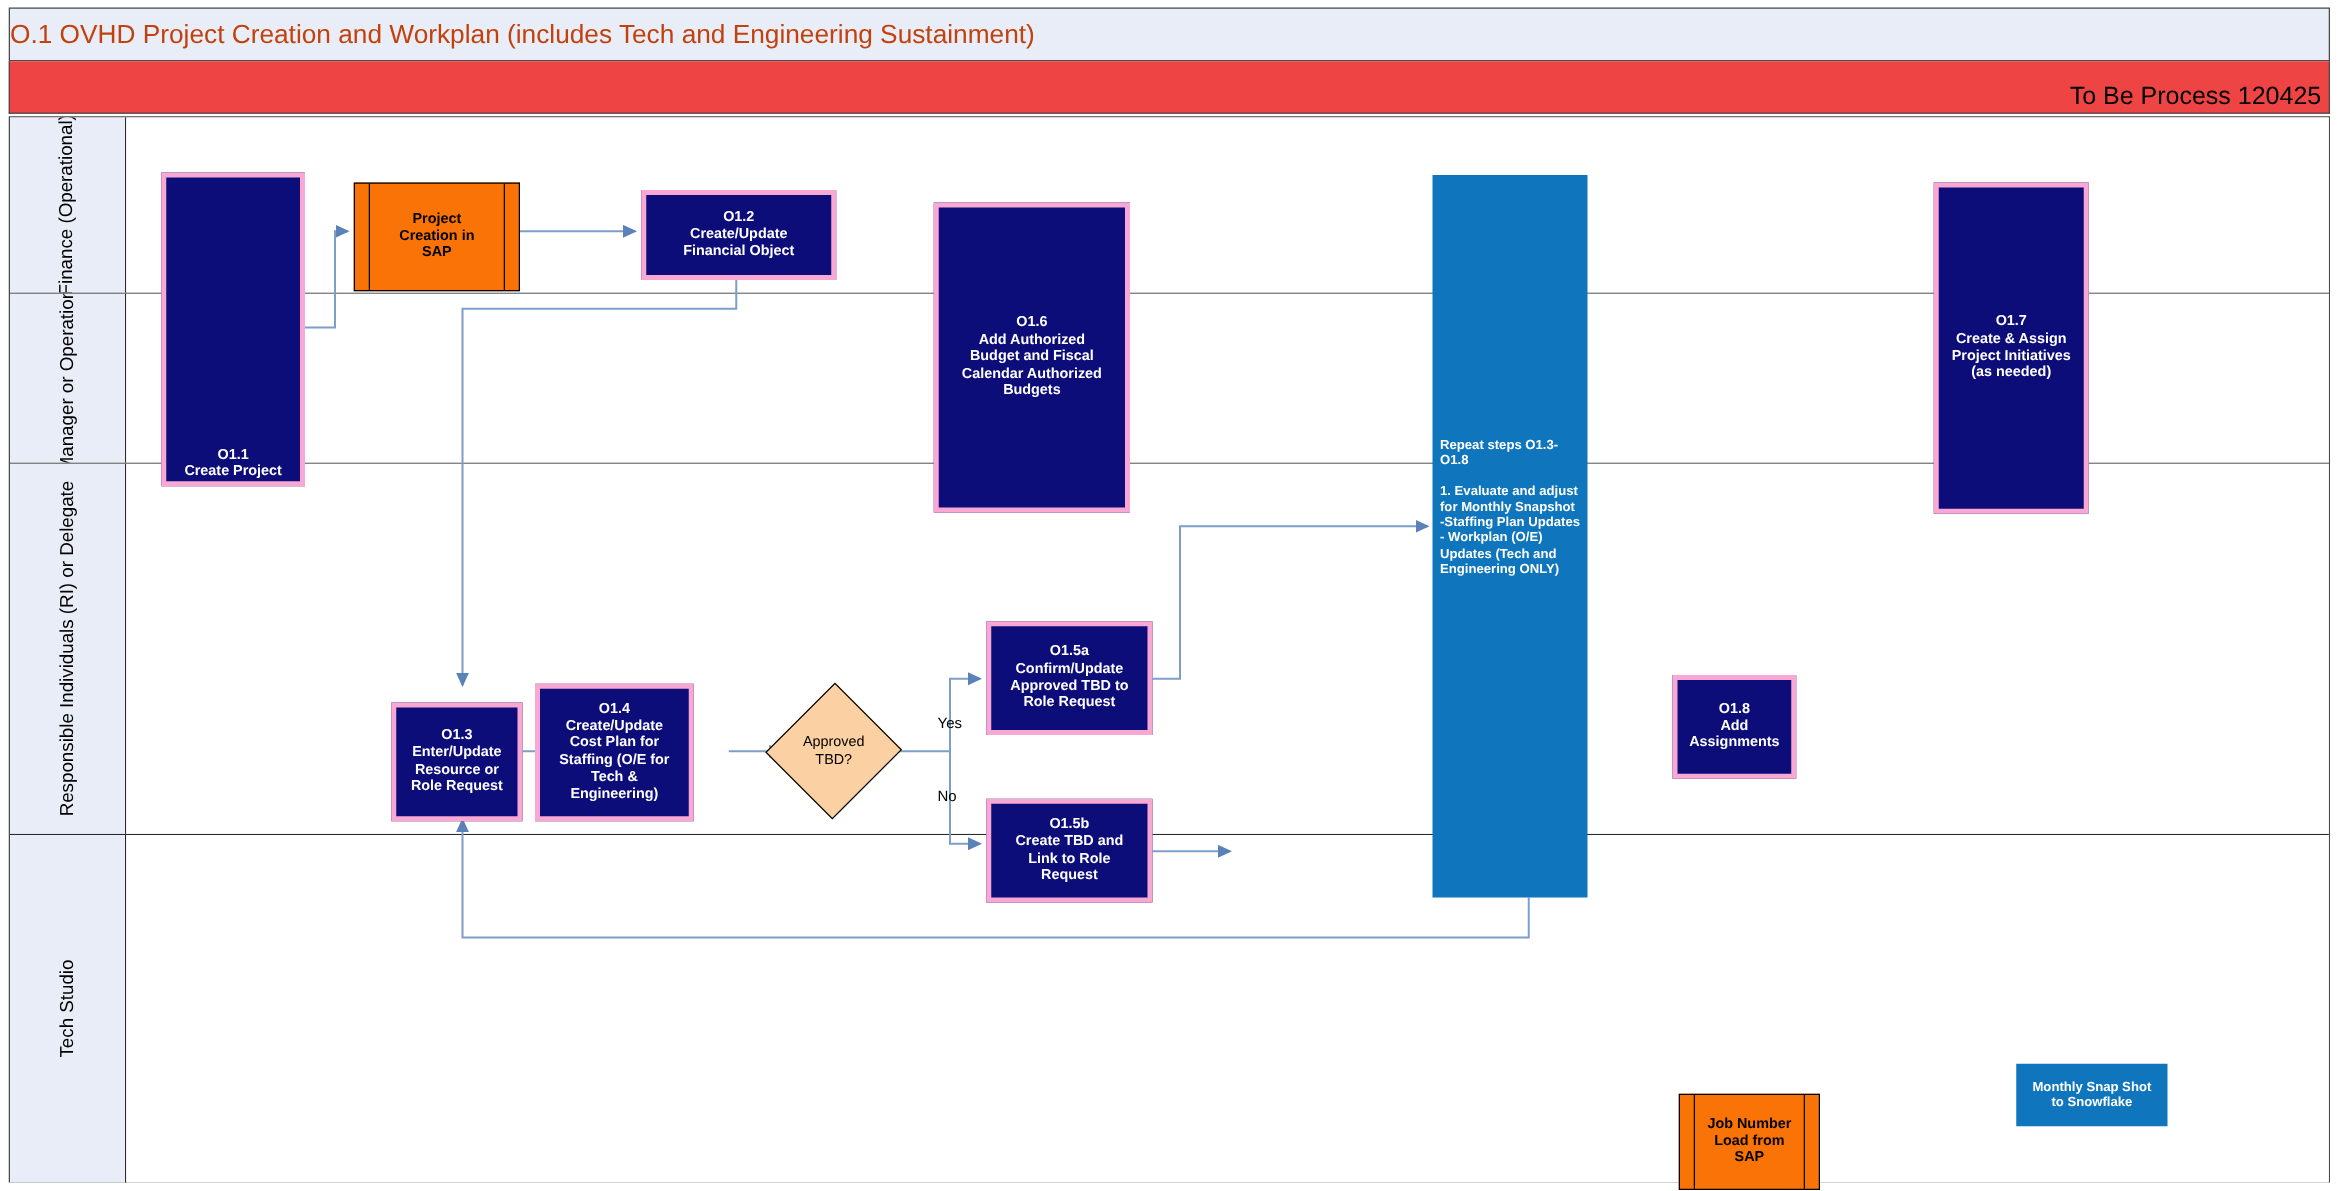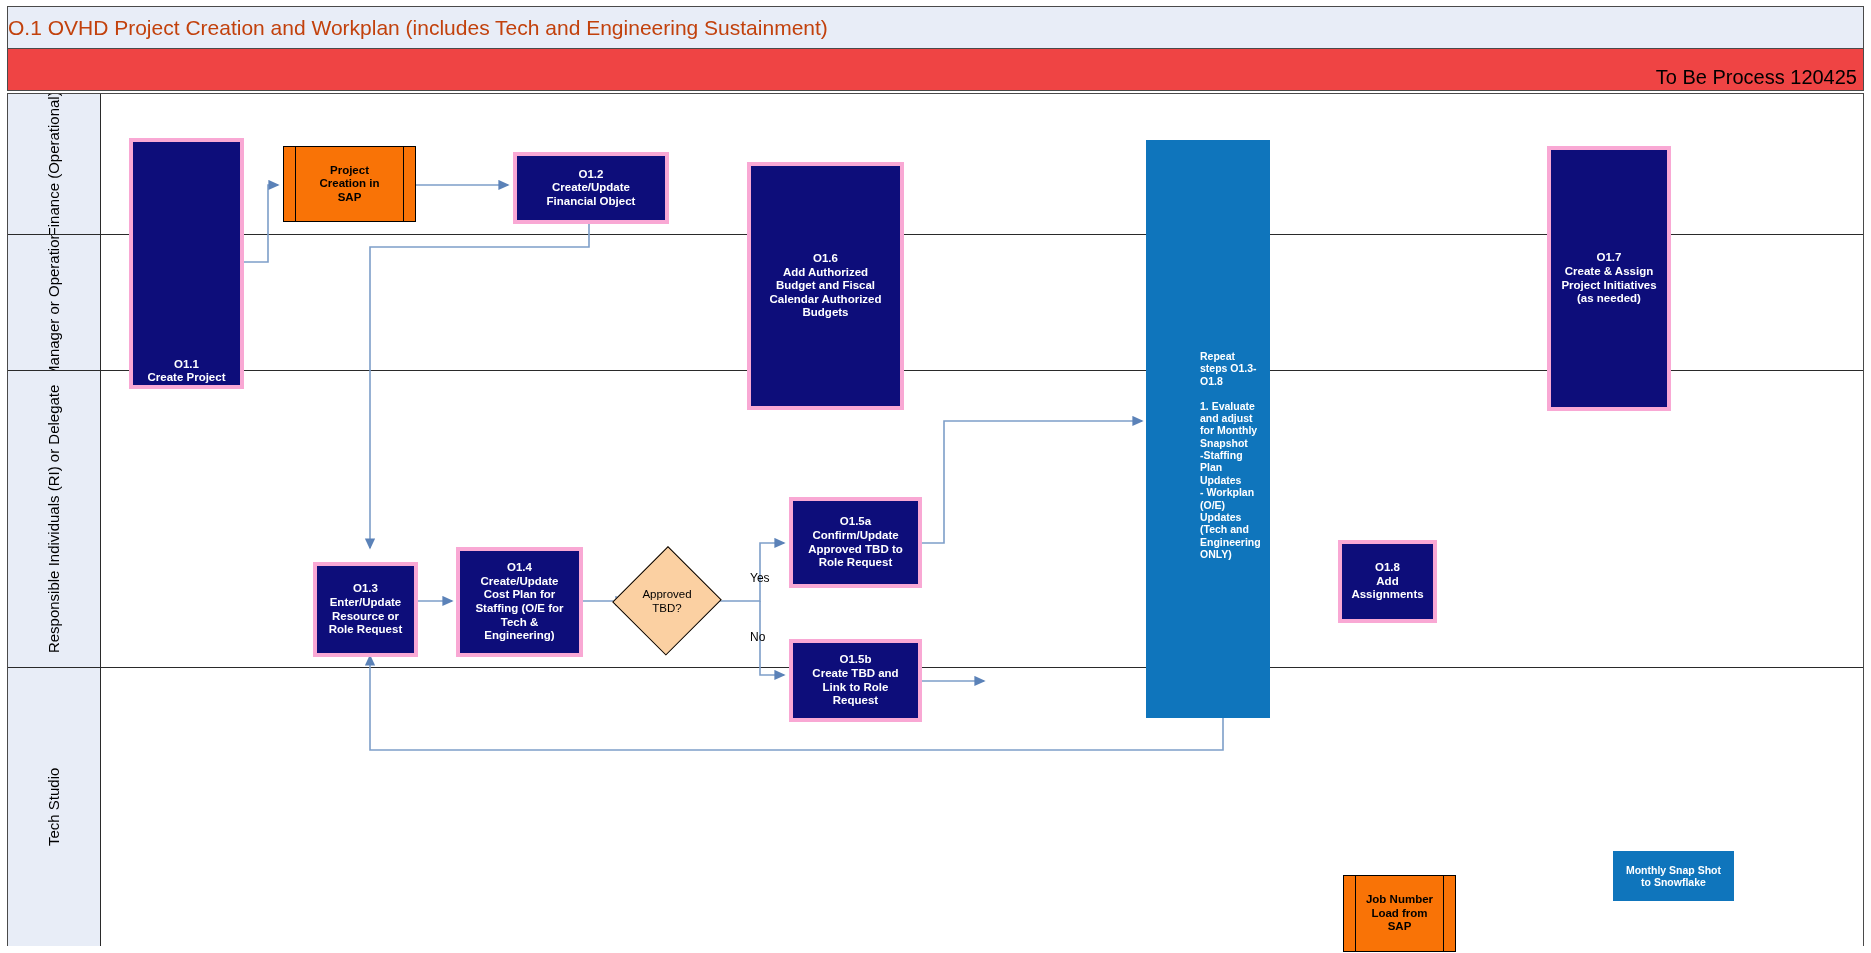--- a/index.html
+++ b/index.html
@@ -281,21 +281,21 @@
 
       <path d="M1223,718 L1223,750 L370,750 L370,656" marker-end="url(#arw)"></path>
     </g>
   </svg>
 
   <div class="shape proc" style="left:129px; top:138px; width:115px; height:251px;align-items:flex-end;">
     <span class="label">O1.1
 Create Project</span>
   </div>
 
-  <div class="shape subproc" style="left:283px; top:146px; width:133px; height:76px;">
+  <div class="shape subproc" style="left:283px; top:146px; width:133px; height:87px;">
     <span class="bar l"></span>
     <span class="bar r"></span>
     <span class="label">Project
 Creation in
 SAP</span>
   </div>
 
   <div class="shape proc" style="left:513px; top:152px; width:156px; height:72px;">
     <span class="label">O1.2
 Create/Update
@@ -304,42 +304,42 @@
 
   <div class="shape proc" style="left:747px; top:162px; width:157px; height:248px;">
     <span class="label">O1.6
 Add Authorized
 Budget and Fiscal
 Calendar Authorized
 Budgets</span>
   </div>
 
   <div class="shape bluebox" style="left:1146px; top:140px; width:124px; height:578px; align-items:flex-start;">
-    <span class="label" style="margin-top:210px;margin-left:48px;">Repeat steps  O1.3-O1.8
+    <span class="label" style="margin-top:210px;">Repeat steps  O1.3-O1.8
 
 1. Evaluate and adjust for Monthly Snapshot
 -Staffing Plan Updates
 - Workplan (O/E) Updates (Tech and Engineering ONLY)</span>
   </div>
 
   <div class="shape proc" style="left:1547px; top:146px; width:124px; height:265px;">
     <span class="label">O1.7
 Create &amp; Assign
 Project Initiatives
 (as needed)</span>
   </div>
 
   <div class="shape proc" style="left:313px; top:562px; width:105px; height:95px;">
     <span class="label">O1.3
 Enter/Update
 Resource or
 Role Request</span>
   </div>
 
-  <div class="shape proc" style="left:456px; top:547px; width:127px; height:110px;">
+  <div class="shape proc" style="left:428px; top:547px; width:127px; height:110px;">
     <span class="label">O1.4
 Create/Update
 Cost Plan for
 Staffing (O/E for
 Tech &amp;
 Engineering)</span>
   </div>
 
   <div class="diamond-wrap" style="left:613px; top:545px; width:108px; height:112px;">
     <div class="dshape"></div>

